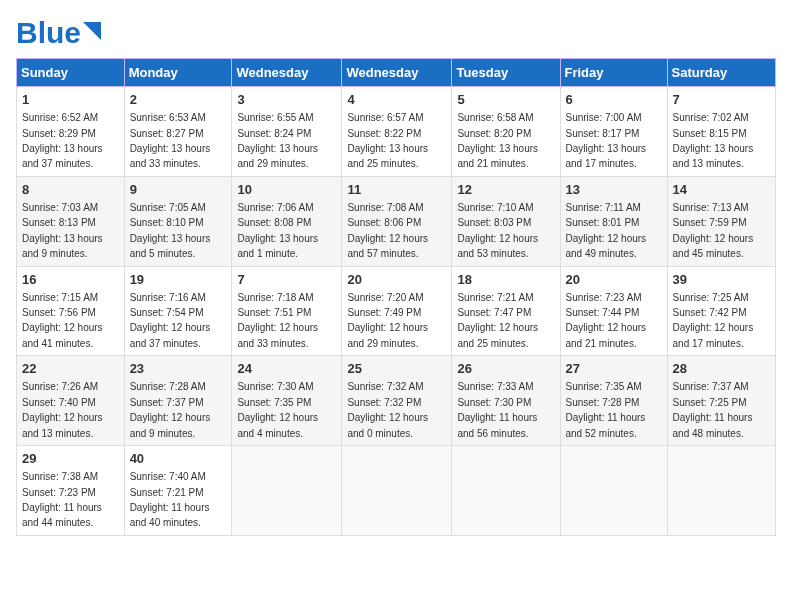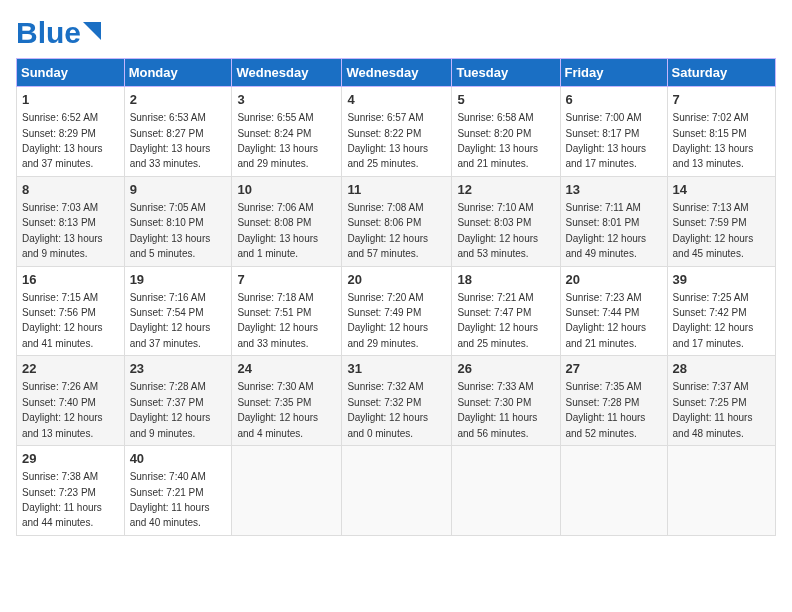--- a/index.html
+++ b/index.html
@@ -205,21 +205,21 @@
       </td>
         <td>
         <span class="day-num">23</span>
         <span class="day-info">Sunrise: 7:28 AM<br>Sunset: 7:37 PM<br>Daylight: 12 hours and 9 minutes.</span>
       </td>
         <td>
         <span class="day-num">24</span>
         <span class="day-info">Sunrise: 7:30 AM<br>Sunset: 7:35 PM<br>Daylight: 12 hours and 4 minutes.</span>
       </td>
         <td>
-        <span class="day-num">31</span>
+        <span class="day-num">25</span>
         <span class="day-info">Sunrise: 7:32 AM<br>Sunset: 7:32 PM<br>Daylight: 12 hours and 0 minutes.</span>
       </td>
         <td>
         <span class="day-num">26</span>
         <span class="day-info">Sunrise: 7:33 AM<br>Sunset: 7:30 PM<br>Daylight: 11 hours and 56 minutes.</span>
       </td>
         <td>
         <span class="day-num">27</span>
         <span class="day-info">Sunrise: 7:35 AM<br>Sunset: 7:28 PM<br>Daylight: 11 hours and 52 minutes.</span>
       </td>

